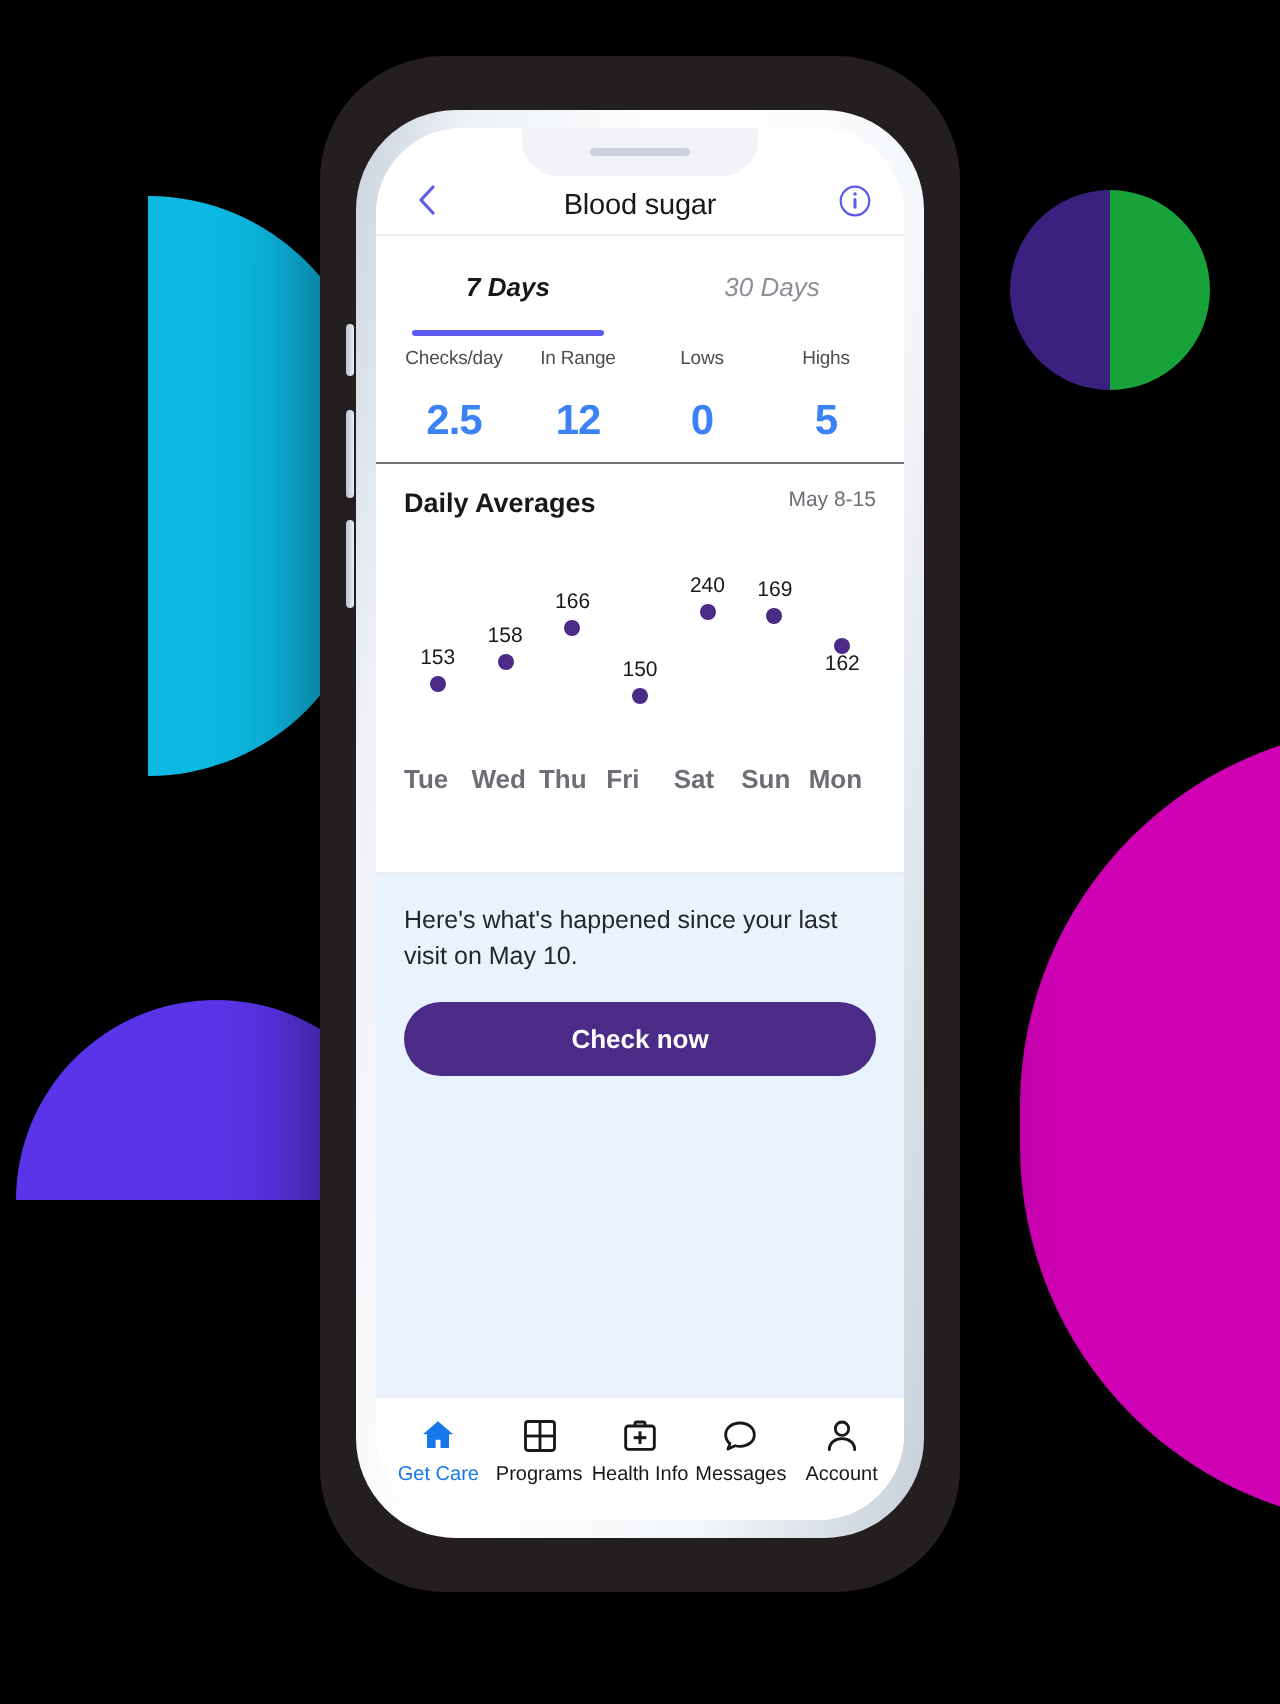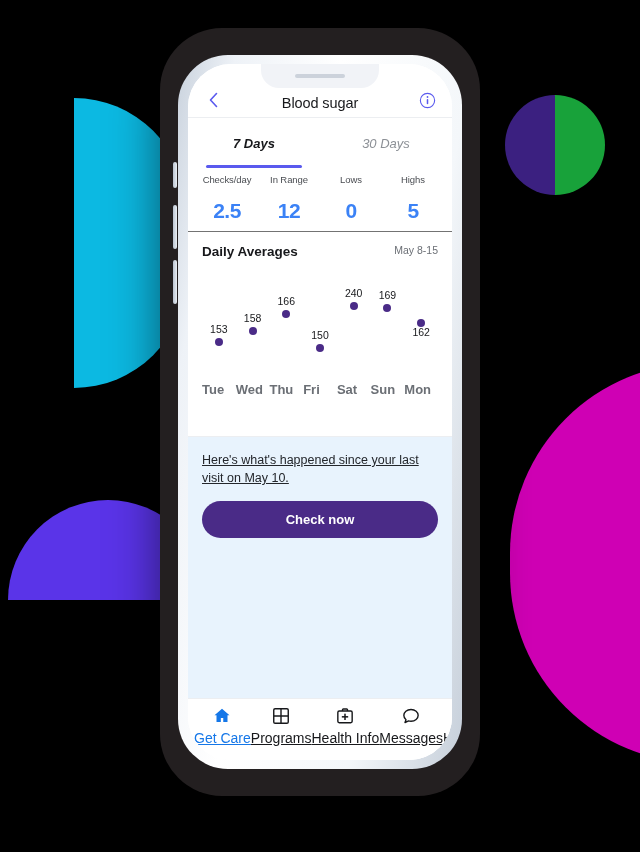--- a/index.html
+++ b/index.html
@@ -115,35 +115,35 @@
     position:absolute;transform:translate(-50%,-100%);
     font-size:10.5px;color:#17181b;white-space:nowrap;font-weight:normal;
   }
   .xaxis{position:absolute;left:0;right:0;bottom:-4px;display:flex;}
   .xaxis .xtick{flex:1;text-align:left;font-size:13px;color:#6b6f75;font-weight:bold;}
 
   .insights{
     flex:1 1 auto;background:#e8f3fd;padding:14px 14px 0 14px;box-sizing:border-box;
   }
   .insights-title{font-size:14px;font-weight:bold;color:#17181b;margin:0 0 8px 0;}
-  .insights-body{font-size:12.5px;line-height:1.45;color:#23262b;margin:0 0 14px 0;text-decoration:underline;}
+  .insights-body{font-size:12.5px;line-height:1.45;color:#23262b;margin:0 0 14px 0;}
   .cta{
     display:block;width:100%;box-sizing:border-box;border:0;
     background:#4a2b87;color:#fff;font-size:13px;font-weight:bold;
     padding:11px 0;border-radius:24px;cursor:pointer;
     font-family:"Liberation Sans", sans-serif;
   }
 
   .bottomnav{
     flex:0 0 62px;background:#fff;display:flex;align-items:center;
     padding:0 6px 8px 6px;box-sizing:border-box;
     border-top:1px solid #eceef1;
   }
   .navitem{flex:1;display:flex;flex-direction:column;align-items:center;gap:4px;cursor:pointer;}
-  .navitem .nav-label{font-size:14px;color:#17181b;white-space:nowrap;text-decoration:underline;}
+  .navitem .nav-label{font-size:10px;color:#17181b;white-space:nowrap;}
   .navitem.active .nav-label{color:#1577e8;}
   .navicon{width:20px;height:20px;display:block;}
 </style>
 </head>
 <body>
 
 <div class="stage">
 
   <div class="shape" id="shape-cyan"></div>
   <div class="shape" id="shape-violet-dome"></div>
@@ -278,21 +278,21 @@
             <path d="M12 4.2 c5 0 8.6 3.1 8.6 7 s-3.6 7 -8.6 7 c-1 0 -2 -.12 -2.9 -.35 l-4.3 2 1.2 -3.3 c-1.6 -1.3 -2.6 -3.1 -2.6 -5.35 c0 -3.9 3.6 -7 8.6 -7 Z" fill="none" stroke="#17181b" stroke-width="1.7" stroke-linejoin="round"></path>
           </svg>
           <span class="nav-label">Messages</span>
         </div>
 
         <div class="navitem">
           <svg class="navicon" viewBox="0 0 24 24" aria-hidden="true">
             <circle cx="12" cy="7.6" r="4" fill="none" stroke="#17181b" stroke-width="1.7"></circle>
             <path d="M4.4 20.2 c0 -4.2 3.4 -6.6 7.6 -6.6 s7.6 2.4 7.6 6.6" fill="none" stroke="#17181b" stroke-width="1.7" stroke-linecap="round"></path>
           </svg>
-          <span class="nav-label">Health</span>
+          <span class="nav-label">Account</span>
         </div>
 
       </div>
     </div>
   </div>
 
   <div class="shape" id="shape-split-circle">
     <div class="half-l"></div>
     <div class="half-r"></div>
   </div>

